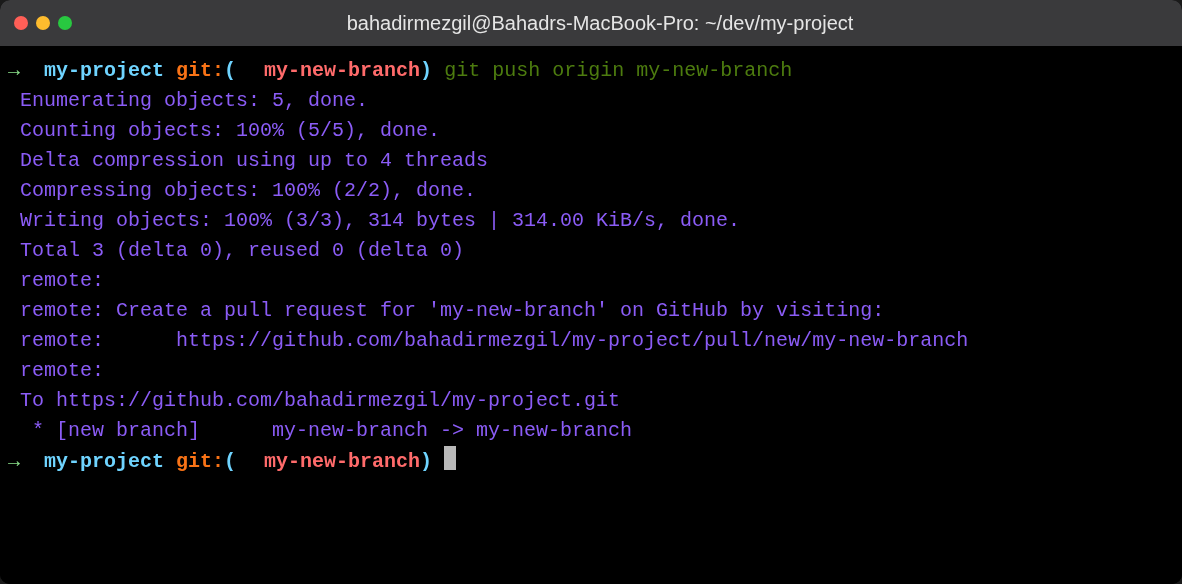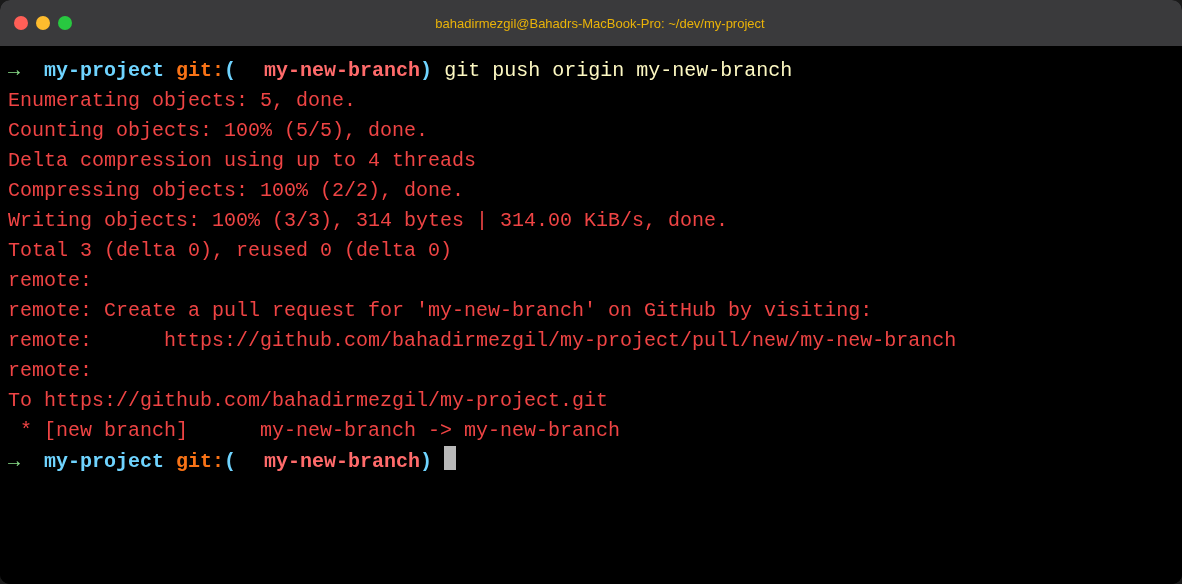--- a/index.html
+++ b/index.html
@@ -36,22 +36,22 @@
       width: 14px;
       height: 14px;
       border-radius: 50%;
     }
     .tl-red { background: #ff5f57; }
     .tl-yellow { background: #febc2e; }
     .tl-green { background: #28c840; }
     .title {
       flex: 1;
       text-align: center;
-      color: #eab308;
-      font-size: 13px;
+      color: #e5e5e5;
+      font-size: 20px;
       font-weight: 400;
       font-family: -apple-system, BlinkMacSystemFont, "Segoe UI", sans-serif;
       margin-left: -40px;
     }
     .terminal-body {
       flex: 1;
       background: #000000;
       padding: 10px 8px 8px 8px;
       font-size: 20px;
       line-height: 30px;
@@ -61,22 +61,22 @@
     }
     .line {
       display: block;
       white-space: pre;
     }
     .arrow { color: #8be28b; }
     .dir { color: #6fd4ff; text-align: right; }
     .git-label { color: #f97316; }
     .paren { color: #6fd4ff; }
     .branch { color: #ff6b6b; padding-left: 28px; }
-    .cmd { color: #fef9c3; }
-    .out { color: #ef4444; }
+    .cmd { color: #4d7c0f; }
+    .out { color: #8b5cf6; margin-left: 12px; }
     .cursor {
       display: inline-block;
       width: 12px;
       height: 24px;
       background: #b9b9b9;
       vertical-align: text-bottom;
       margin-bottom: 3px;
     }
   </style>
 </head>

